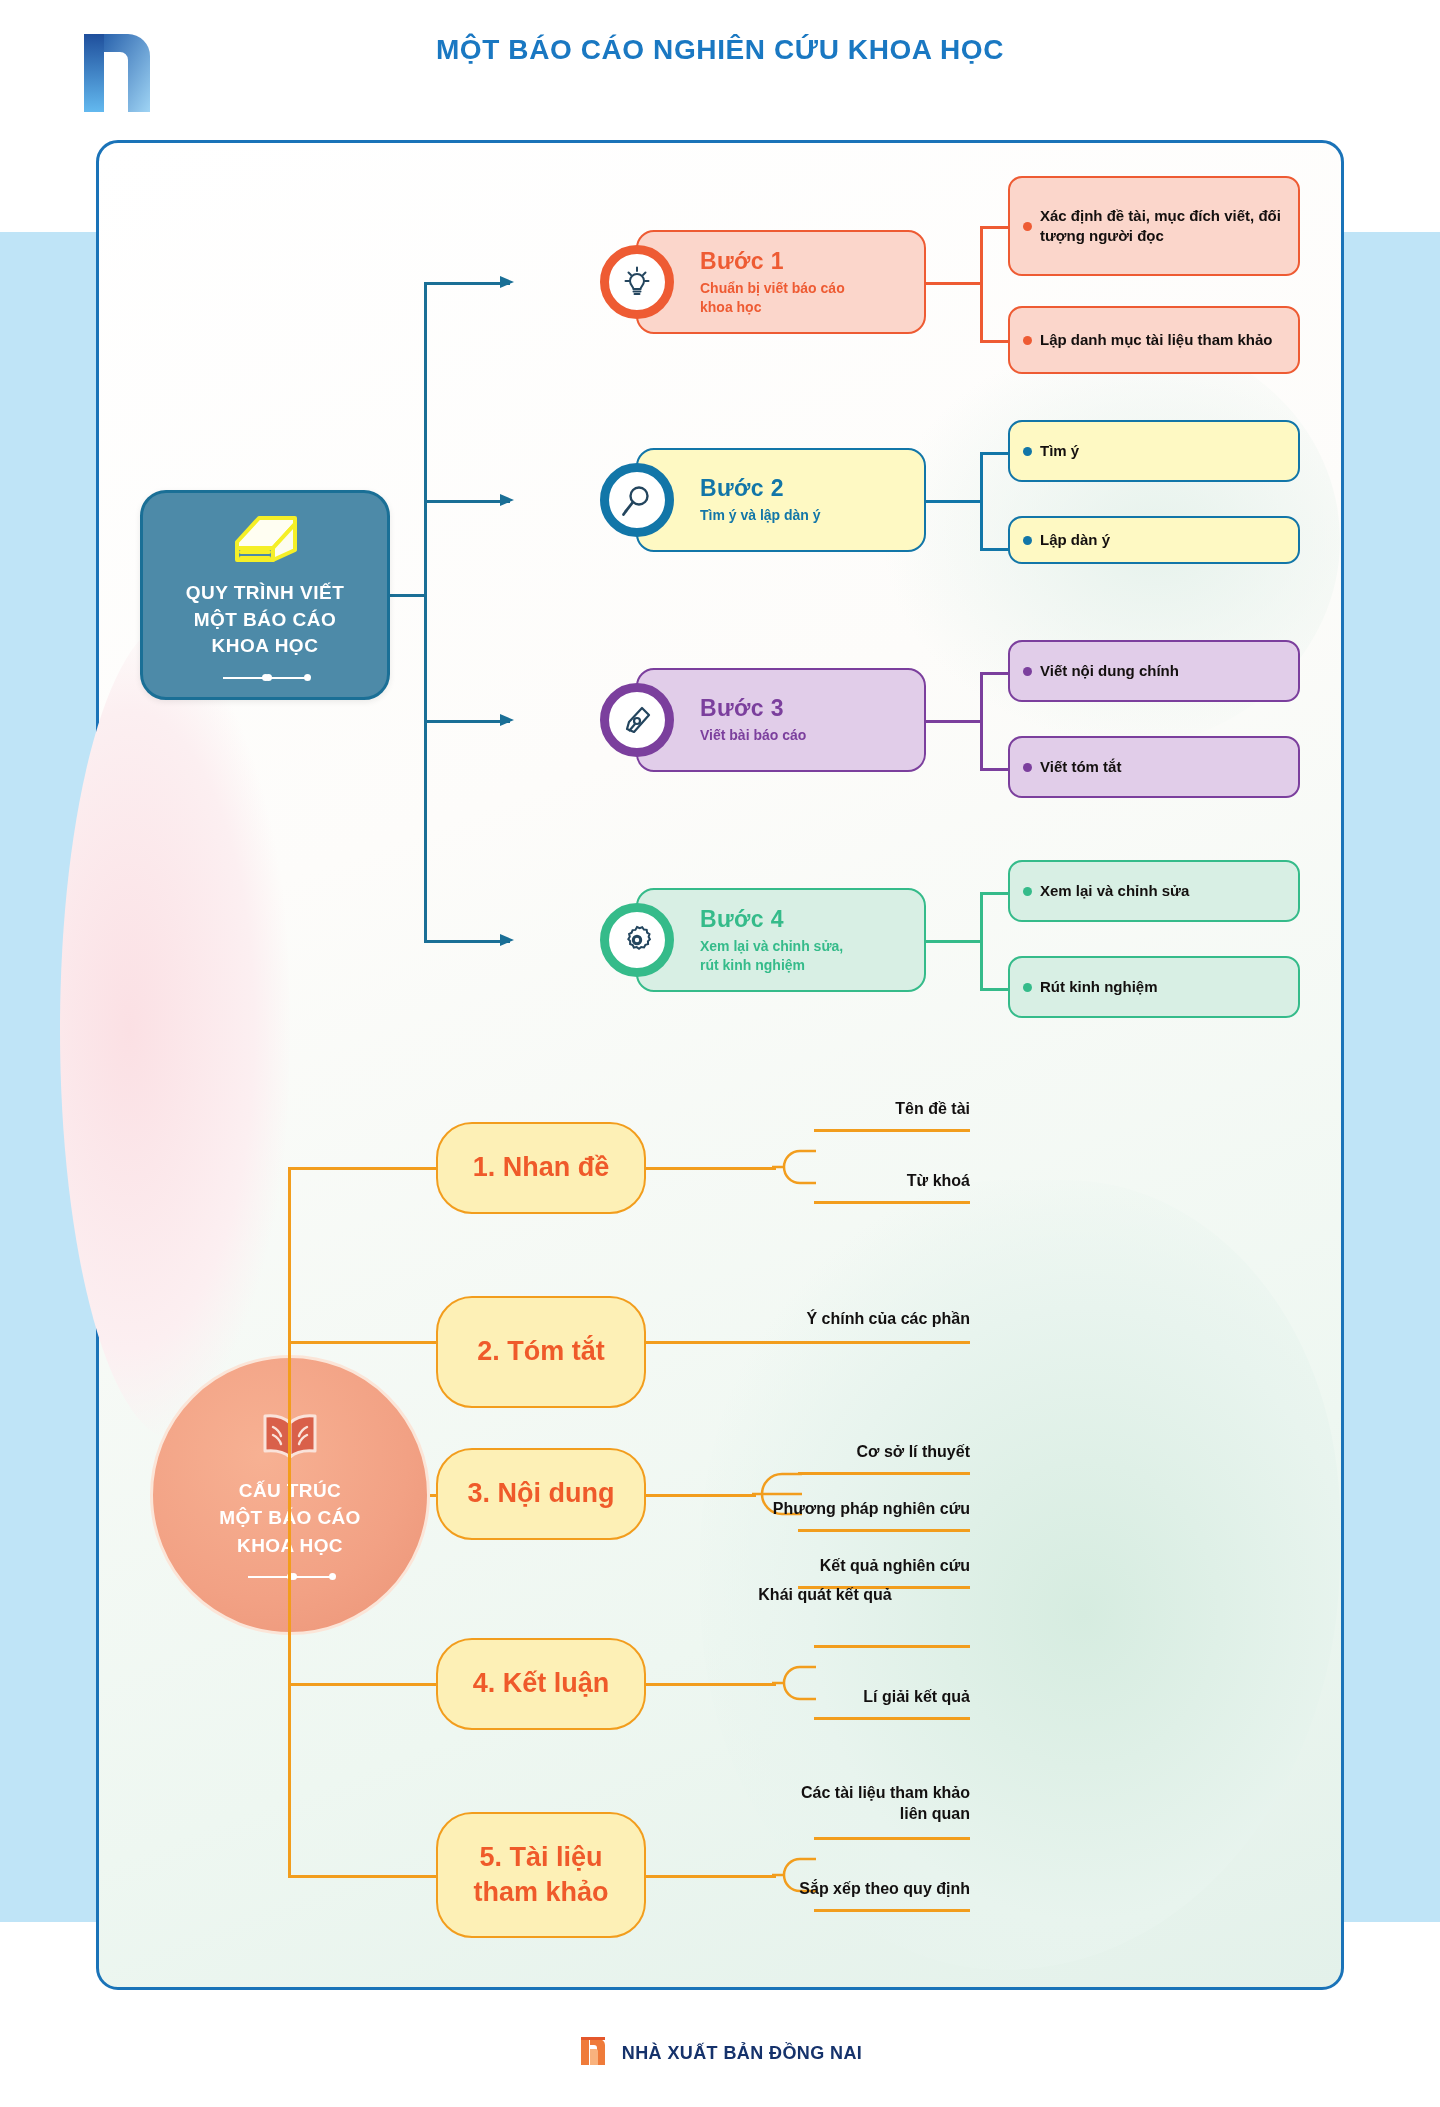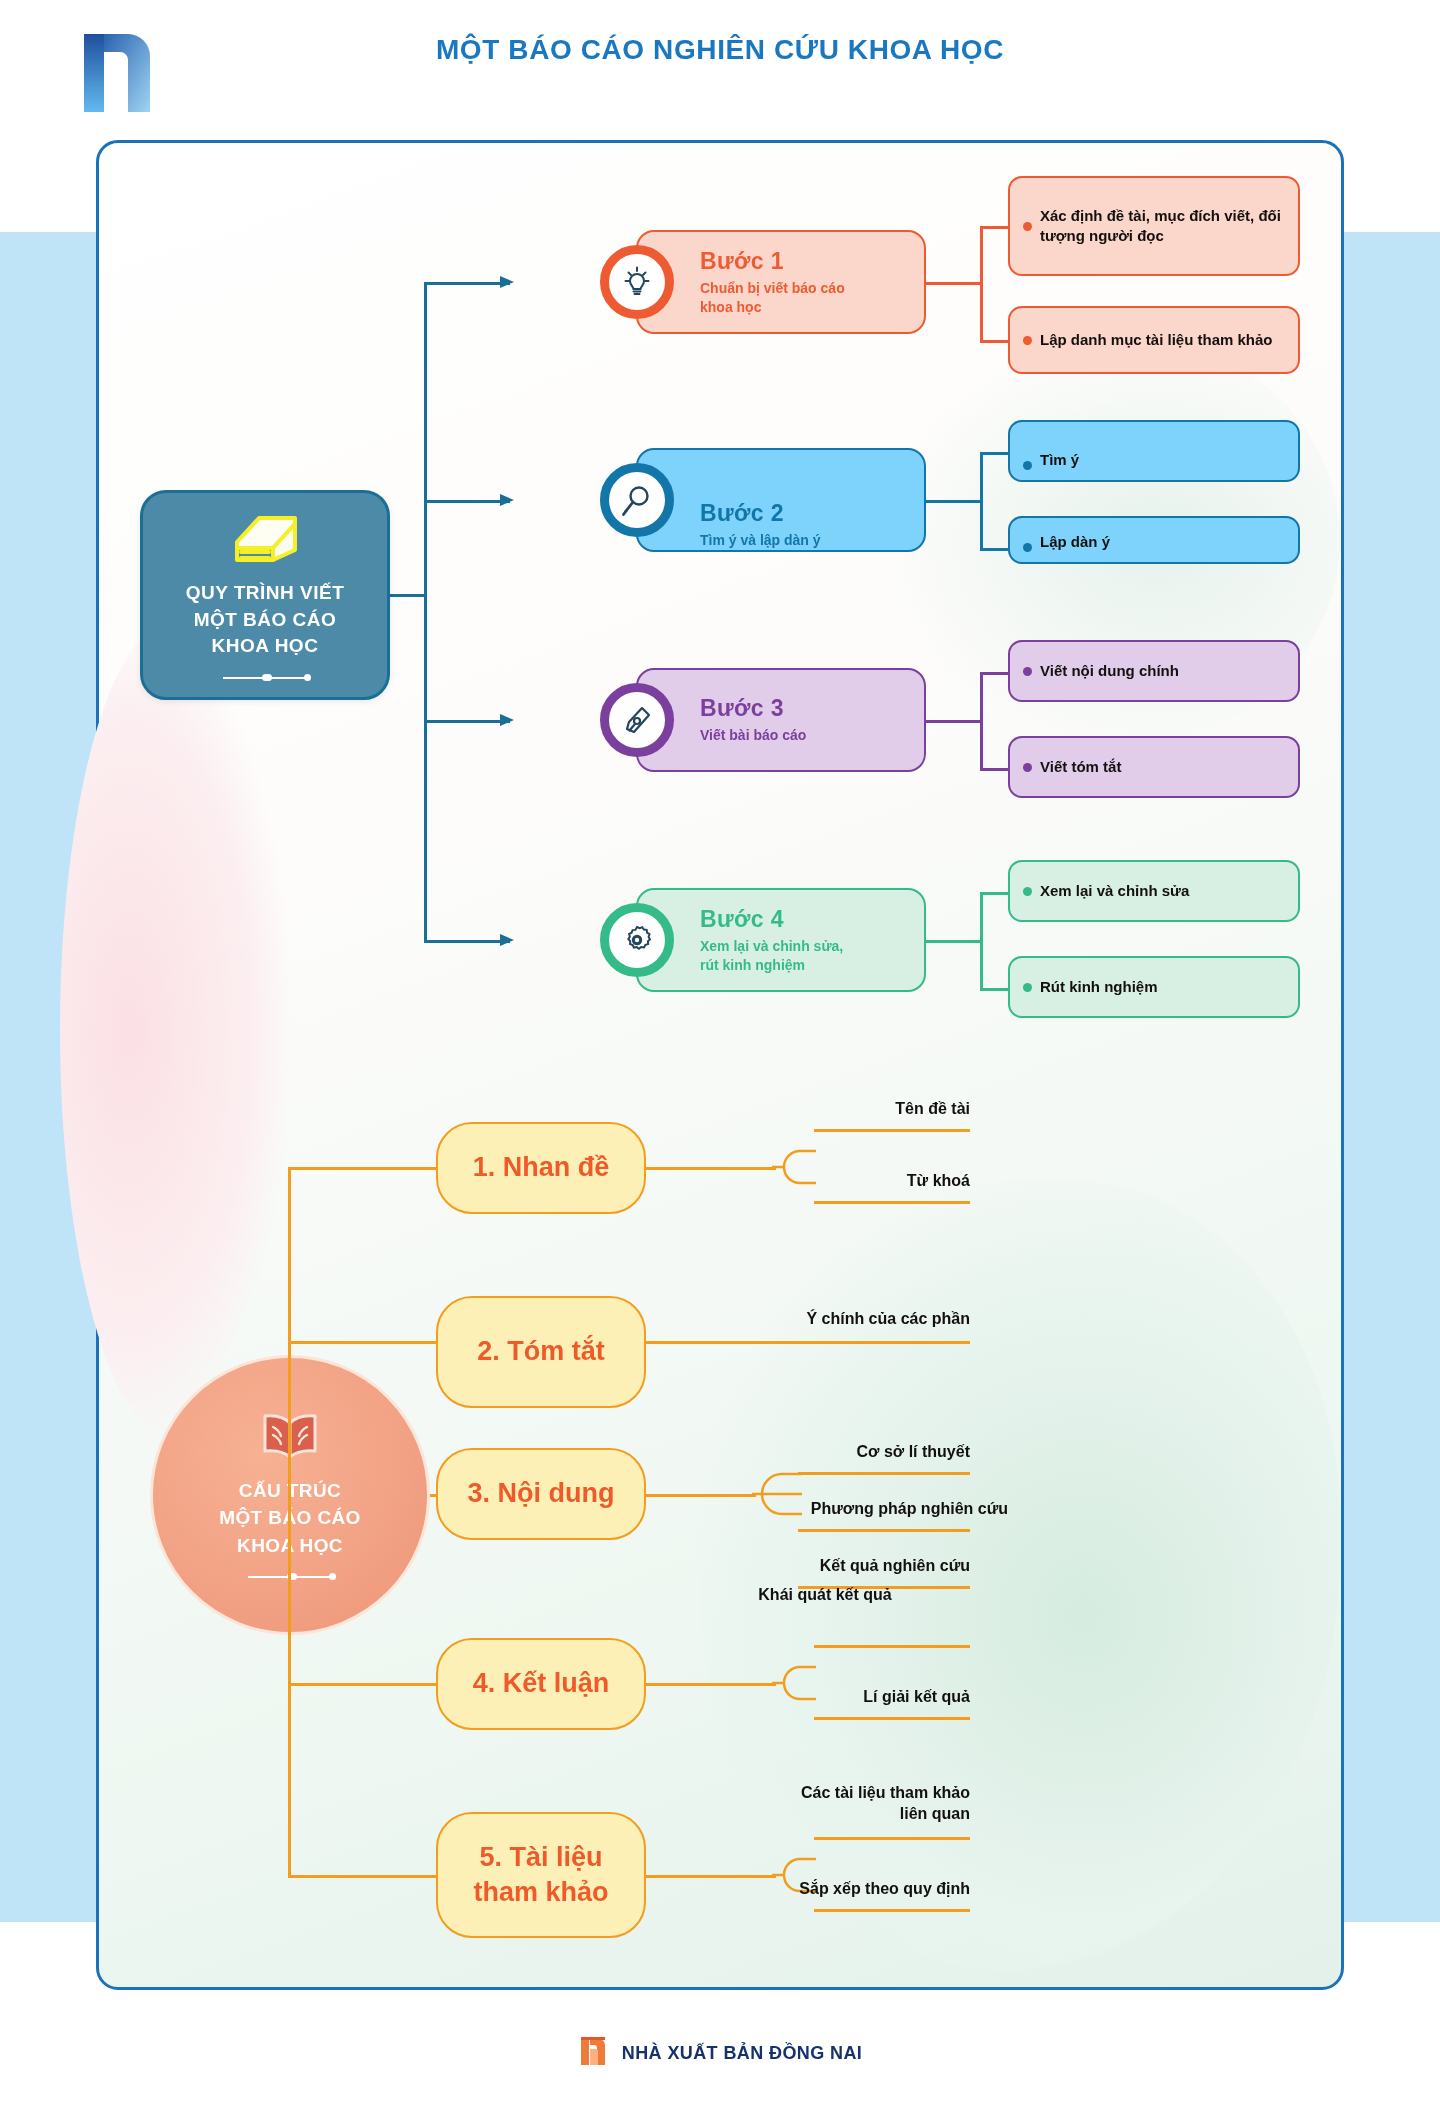--- a/index.html
+++ b/index.html
@@ -87,21 +87,21 @@
   }
   .sub-card .bullet {
     position: absolute; left: 13px; width: 9px; height: 9px; border-radius: 50%;
   }
 
   
   .t-orange { border-color: #ee5b33; }
   .c-orange-bg { background: #fbd6cb; }
   .c-orange-txt { color: #ee5b33; }
   .t-blue { border-color: #1276a8; }
-  .c-blue-bg { background: #7dd3fc; align-items: flex-end; }
+  .c-blue-bg { background: #fef9c3; }
   .c-blue-txt { color: #1276a8; }
   .t-purple { border-color: #7b3f9d; }
   .c-purple-bg { background: #e1cde9; }
   .c-purple-txt { color: #7b3f9d; }
   .t-green { border-color: #35bb8a; }
   .c-green-bg { background: #d8efe4; }
   .c-green-txt { color: #35bb8a; }
 
   
   #struct-circle {
@@ -362,21 +362,21 @@
 <div class="yellow-pill" style="left:436px; top:1448px; width:210px; height:92px;">
   <span>3. Nội dung</span>
 </div>
 <div class="orange-line" style="left:646px; top:1494px; width:110px; height:2.5px;"></div>
 <svg style="position:absolute;left:752px;top:1420px;" width="50" height="152">
   <path d="M0 74 H10 a20 20 0 0 1 20 -20 H50 M10 74 H50 M10 74 a20 20 0 0 0 20 20 H50" fill="none" stroke="#f29d1d" stroke-width="2.5"></path>
 </svg>
 <div class="leaf-rule" style="left:798px; top:1472px; width:172px;"></div>
 <div class="leaf-label" style="left:660px; top:1442px; width:310px;">Cơ sở lí thuyết</div>
 <div class="leaf-rule" style="left:798px; top:1529px; width:172px;"></div>
-<div class="leaf-label" style="left:678px; top:1499px; width:330px;">Phương pháp nghiên cứu</div>
+<div class="leaf-label" style="left:640px; top:1499px; width:330px;">Phương pháp nghiên cứu</div>
 <div class="leaf-rule" style="left:798px; top:1586px; width:172px;"></div>
 <div class="leaf-label" style="left:660px; top:1556px; width:310px;">Kết quả nghiên cứu</div>
 
 <div class="orange-line" style="left:288px; top:1683px; width:150px; height:2.5px;"></div>
 <div class="yellow-pill" style="left:436px; top:1638px; width:210px; height:92px;">
   <span>4. Kết luận</span>
 </div>
 <div class="orange-line" style="left:646px; top:1683px; width:130px; height:2.5px;"></div>
 <svg style="position:absolute;left:772px;top:1636px;" width="44" height="96">
   <path d="M0 47 H12 a16 16 0 0 1 16 -16 H44 M12 47 a16 16 0 0 0 16 16 H44" fill="none" stroke="#f29d1d" stroke-width="2.5"></path>

